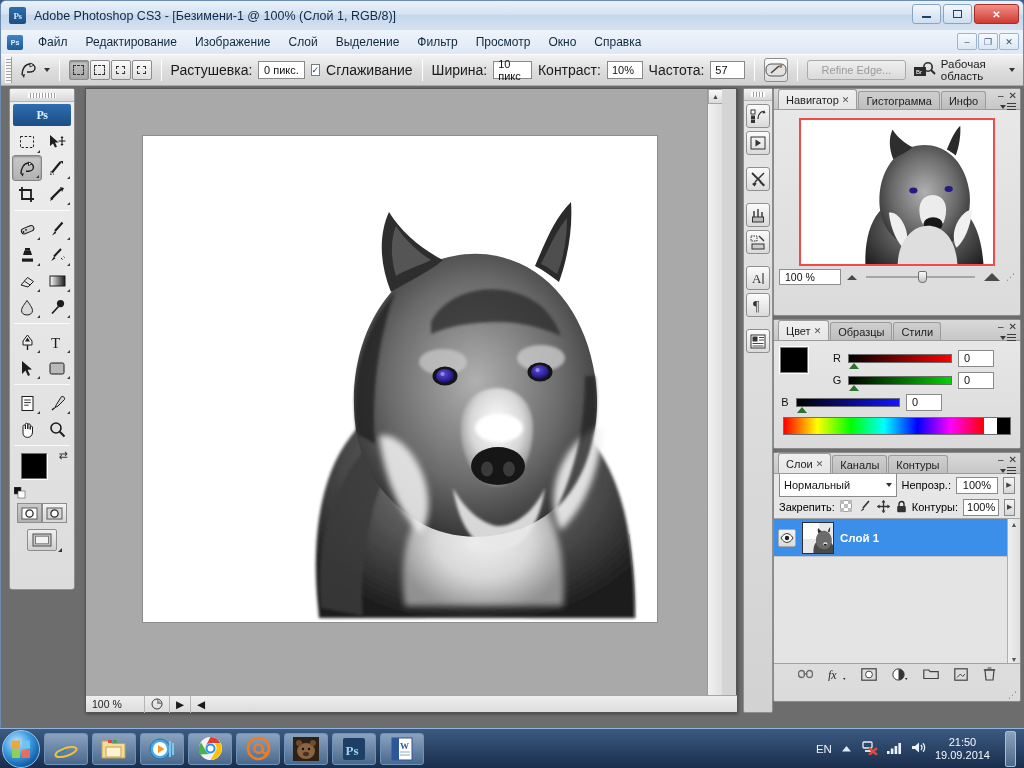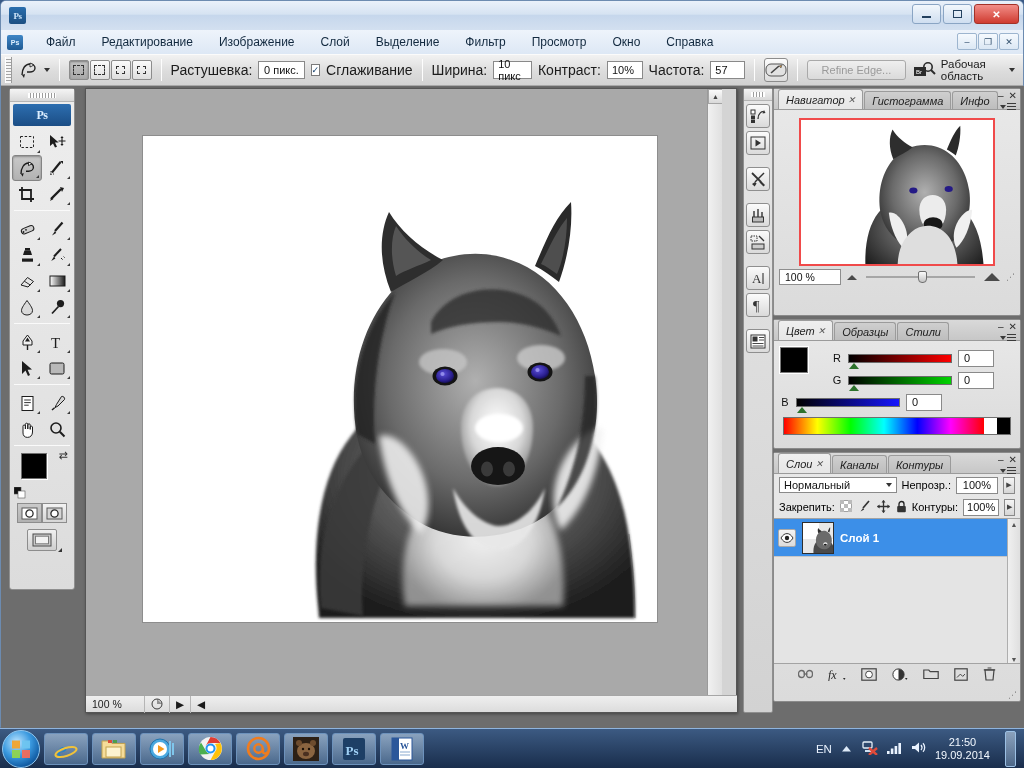--- a/index.html
+++ b/index.html
@@ -38,21 +38,21 @@
     color:#21415f; font-size:10px;
   }
   .wb.close{ width:45px; background:linear-gradient(180deg,#f28e88,#cf3b30); border-color:#a33127; color:#fff; font-weight:bold;}
   .wb .glyph-min{ width:9px;height:2px;background:#24415f;margin-top:6px;}
   .wb .glyph-max{ width:9px;height:8px;border:1px solid #24415f;}
 
   
   .menubar{
     position:absolute; left:0; top:29px; width:100%; height:24px;
     background:linear-gradient(180deg,#eef4fb,#dde8f5);
-    display:flex; align-items:center; padding-left:6px; gap:8px;
+    display:flex; align-items:center; padding-left:6px; gap:0;
   }
   .mb-icon{
     width:16px;height:15px;border-radius:2px;margin-right:6px;
     background:linear-gradient(180deg,#3f86c6,#1f5a93);
     color:#dff0ff;font-size:7px;font-weight:bold;
     display:flex;align-items:center;justify-content:center;
   }
   .menu-item{ padding:3px 9px; font-size:12px; color:#12293f; cursor:default; white-space:nowrap;}
   .mini-btns{ position:absolute; right:4px; top:3px; display:flex; gap:1px;}
   .mnb{ width:20px;height:17px;border:1px solid #9db5cf;border-radius:2px;
@@ -205,21 +205,20 @@
   .ptabs{
     height:21px;display:flex;align-items:flex-end;padding-left:4px;
     background:linear-gradient(180deg,#d9d9d9,#c7c7c7);
     border-bottom:1px solid #9b9b9b;position:relative;
   }
   .ptab{
     height:18px;padding:0 7px;display:flex;align-items:center;gap:3px;
     font-size:11px;color:#1d1d1d;border:1px solid #9b9b9b;border-bottom:none;
     border-radius:3px 3px 0 0;background:linear-gradient(180deg,#cfcfcf,#bdbdbd);
     margin-right:1px;
-    font-style:italic;
   }
   .ptab.active{ background:linear-gradient(180deg,#efefef,#e6e6e6); height:20px;}
   .ptab .x{ font-size:9px;color:#555;}
   .pctl{ position:absolute;right:3px;top:1px;display:flex;align-items:center;gap:5px;font-size:10px;color:#333;}
   .pmenu{ position:absolute;right:4px;top:14px;display:flex;align-items:center;gap:1px;}
   .pmenu .bars{ width:9px;height:7px;
     background:repeating-linear-gradient(180deg,#3a3a3a 0 1px,transparent 1px 3px);}
 
   .nav-thumb{
     margin:8px auto 0;width:196px;height:148px;border:2px solid #f04a4a;background:#fff;
@@ -245,21 +244,21 @@
   .sl-mark{ position:absolute;left:1px;top:9px;width:0;height:0;
     border-left:5px solid transparent;border-right:5px solid transparent;border-bottom:6px solid #2c722c;}
   .val-box{ width:36px;height:17px;border:1px solid #8a8a8a;background:#fff;font-size:11px;
     display:flex;align-items:center;padding-left:5px;color:#111;}
   .spectrum{ clear:both;height:18px;margin:4px 3px 0;border:1px solid #6f6f6f;display:flex;}
   .spectrum .g{ flex:1;background:linear-gradient(90deg,#f00,#ff0,#0f0,#0ff,#00f,#f0f,#f00);}
   .spectrum .w{ width:13px;background:#fff;}
   .spectrum .b{ width:13px;background:#000;}
 
   .lay-row{ height:22px;display:flex;align-items:center;gap:5px;padding:0 5px;}
-  .combo{ width:126px;height:16px;border:1px solid #8a8a8a;background:#fff;
+  .combo{ width:126px;height:24px;border:1px solid #8a8a8a;background:#fff;
     display:flex;align-items:center;justify-content:space-between;padding:0 4px;font-size:11px;color:#111;}
   .tiny-box{ width:45px;height:17px;border:1px solid #8a8a8a;background:#fff;font-size:11px;
     display:flex;align-items:center;justify-content:center;color:#111;}
   .spin{ width:13px;height:17px;border:1px solid #8a8a8a;background:linear-gradient(180deg,#f5f5f5,#d6d6d6);
     display:flex;align-items:center;justify-content:center;font-size:7px;color:#444;}
   .lock-icons{ display:flex;align-items:center;gap:6px;}
   .layer-list{ border-top:1px solid #a3a3a3;border-bottom:1px solid #a3a3a3;height:146px;
     background:#e4e4e4;position:relative;overflow:hidden;}
   .layer-item{ height:38px;display:flex;align-items:center;gap:6px;padding:0 4px;border-bottom:1px solid #c6c6c6;}
   .layer-item.sel{ background:#3c8fe8; }
@@ -292,20 +291,21 @@
 </style>
 </head>
 <body>
 
 <div id="app">
 
   <div class="win-frame">
 
     <div class="titlebar">
       <div class="ps-badge">Ps</div>
+      <div class="title-text">Adobe Photoshop CS3 - [Безимени-1 @ 100% (Слой 1, RGB/8)]</div>
       <div class="win-btns">
         <div class="wb">
             <span class="glyph-min"></span>
           </div>
         <div class="wb">
             <span class="glyph-max"></span>
           </div>
         <div class="wb close">✕</div>
       </div>
     </div>

